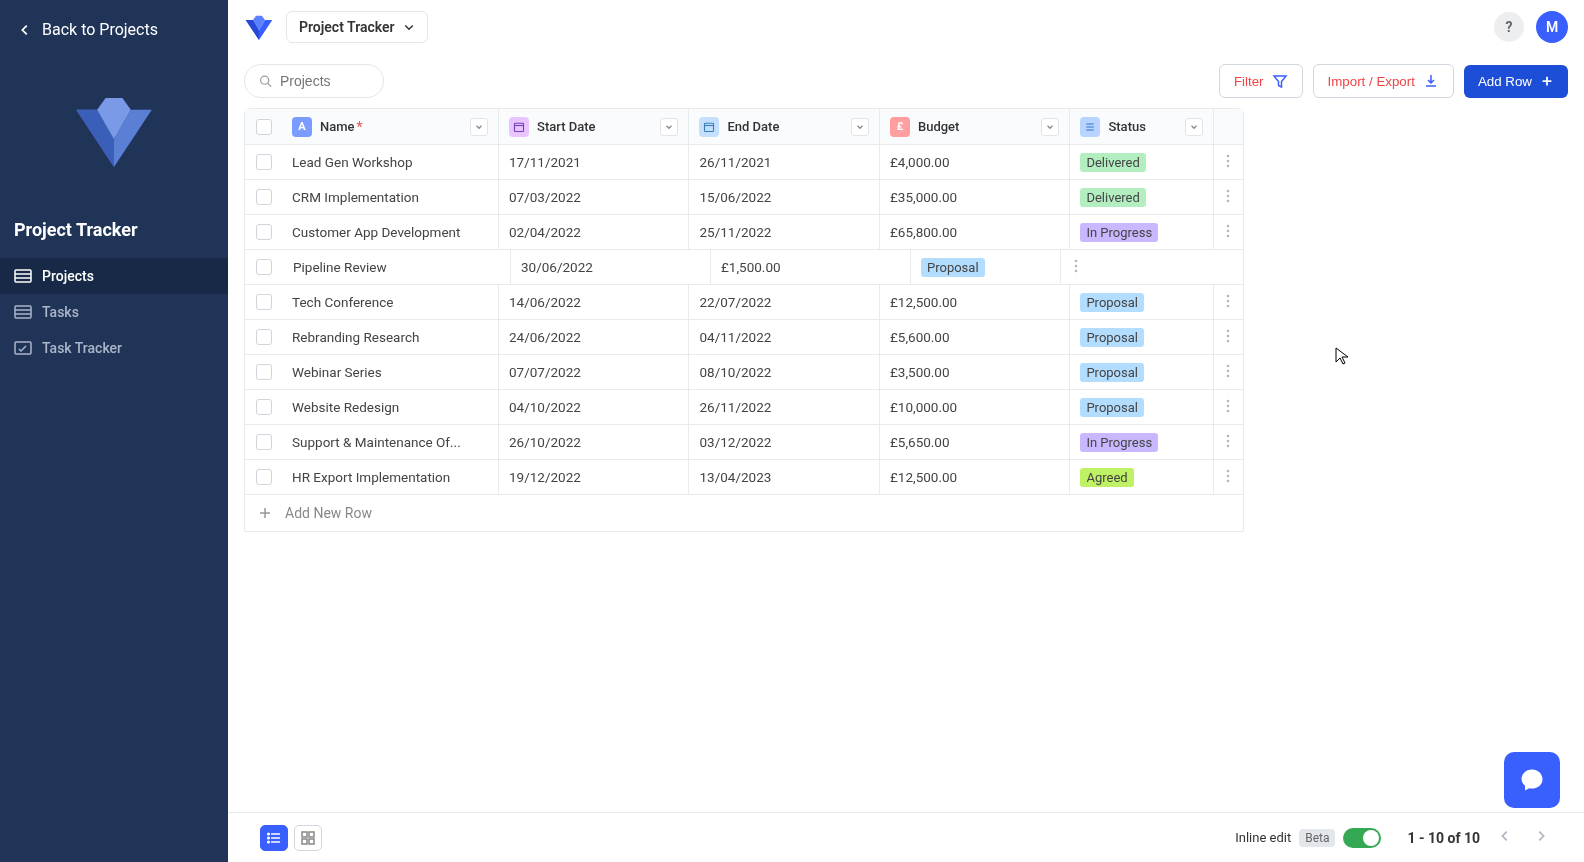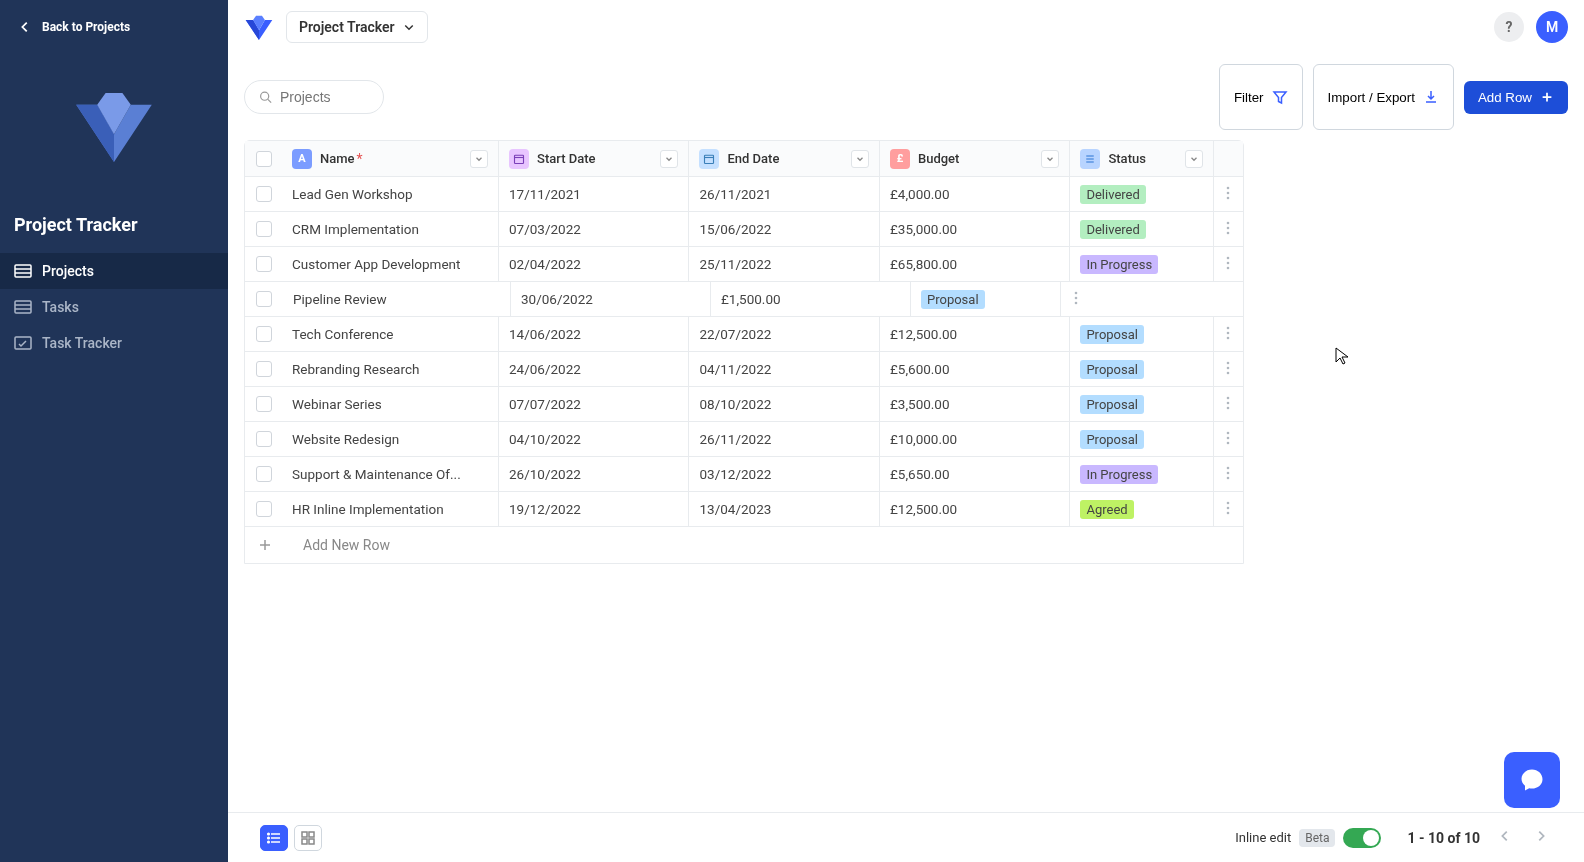--- a/index.html
+++ b/index.html
@@ -1,41 +1,41 @@
 <!DOCTYPE html>
 <html><head>
 <meta charset="utf-8">
 <style>
 * { box-sizing: border-box; margin: 0; padding: 0; }
 body { font-family: -apple-system, BlinkMacSystemFont, "Segoe UI", Roboto, sans-serif; font-size: 14px; color: #333; height: 862px; width: 1584px; overflow: hidden; position: relative; background: #fff; }
 
 .sidebar { position: absolute; left: 0; top: 0; width: 228px; height: 862px; background: #203458; color: #fff; }
 .back-link { display: flex; align-items: center; gap: 10px; padding: 20px 18px; cursor: pointer; }
 .back-link svg { width: 14px; height: 14px; }
-.back-text { font-weight: 700; font-size: 12px; }
+.back-text { font-weight: 400; font-size: 16px; }
 .big-logo { display: flex; justify-content: center; padding: 34px 0 52px; }
 .sidebar-title { font-size: 18px; font-weight: 700; padding: 0 14px 18px; }
 .nav-item { display: flex; align-items: center; gap: 10px; padding: 10px 14px; color: #aab5c7; cursor: pointer; }
 .nav-item.active { background: #172947; color: #fff; }
 .nav-icon { width: 18px; height: 14px; display: inline-block; }
 .nav-text { font-size: 14px; font-weight: 500; }
 
 .main { position: absolute; left: 228px; top: 0; right: 0; bottom: 0; display: flex; flex-direction: column; background: #fff; }
 .topbar { height: 54px; display: flex; align-items: center; padding: 0 16px; gap: 12px; }
 .small-logo { width: 30px; height: 26px; }
 .project-switcher { display: flex; align-items: center; gap: 8px; border: 1px solid #e2e6ea; border-radius: 6px; padding: 7px 12px; font-weight: 600; font-size: 14px; cursor: pointer; }
 .topbar-spacer { flex: 1; }
 .help-btn { width: 30px; height: 30px; border-radius: 50%; background: #edeef0; display: flex; align-items: center; justify-content: center; color: #666; font-weight: 700; cursor: pointer; }
 .avatar { width: 32px; height: 32px; border-radius: 50%; background: #3a5fff; color: #fff; display: flex; align-items: center; justify-content: center; font-weight: 600; cursor: pointer; }
 
 .toolbar { display: flex; align-items: center; padding: 10px 16px; gap: 10px; }
 .search-box { display: flex; align-items: center; gap: 8px; border: 1px solid #e2e6ea; border-radius: 20px; padding: 8px 14px; width: 140px; }
 .search-box input { border: none; outline: none; font-size: 14px; width: 100%; background: transparent; }
 .toolbar-spacer { flex: 1; }
-.btn-outline { display: flex; align-items: center; gap: 8px; border: 1px solid #d0d7de; border-radius: 6px; padding: 24px 14px; color: #000000; font-weight: 500; cursor: pointer; background: #fff; }
+.btn-outline { display: flex; align-items: center; gap: 8px; border: 1px solid #d0d7de; border-radius: 6px; padding: 8px 14px; color: #ef4444; font-weight: 500; cursor: pointer; background: #fff; }
 .btn-primary { display: flex; gap: 8px; border: none; border-radius: 6px; padding: 9px 14px; background: #1d4ed8; color: #fff; font-weight: 400; cursor: pointer; }
 
 .table-container { flex: 1; overflow: auto; padding: 0 16px; }
 .table { width: 1000px; border: 1px solid #e8ebee; border-radius: 6px 6px 0 0; background: #fff; }
 .thead { display: flex; border-bottom: 1px solid #e8ebee; background: #fafbfc; height: 36px; align-items: center; }
 .th, .td { padding: 0 10px; display: flex; align-items: center; height: 100%; border-right: 1px solid #e8ebee; }
 .th:last-child, .td:last-child { border-right: none; }
 .col-check { width: 38px; justify-content: center; border-right: none; }
 .col-name { width: 228px; }
 .col-start { width: 200px; }
@@ -54,21 +54,21 @@
 .chev-btn { margin-left: auto; width: 18px; height: 18px; border: 1px solid #e0e4e8; border-radius: 3px; display: flex; align-items: center; justify-content: center; cursor: pointer; background: #fff; }
 .trow { display: flex; border-bottom: 1px solid #e8ebee; height: 35px; align-items: center; }
 .td { font-size: 13.5px; color: #444; white-space: nowrap; overflow: hidden; text-overflow: ellipsis; }
 .status-pill { padding: 2px 6px; border-radius: 3px; font-size: 13px; }
 .s-delivered { background: #b3eec0; }
 .s-in-progress { background: #c9b8ff; }
 .s-proposal { background: #b3ddff; }
 .s-agreed { background: #bef264; }
 .checkbox { width: 16px; height: 16px; border: 1.5px solid #d0d5db; border-radius: 3px; cursor: pointer; background: #fff; }
 .dots { cursor: pointer; color: #b0b7bf; }
-.add-row-btn { display: flex; align-items: center; gap: 30px; padding: 10px 12px; color: #888; cursor: pointer; }
+.add-row-btn { display: flex; align-items: center; gap: 12px; padding: 10px 12px; color: #888; cursor: pointer; }
 
 .footer { height: 50px; border-top: 1px solid #e8ebee; display: flex; align-items: center; padding: 0 32px; gap: 14px; }
 .view-toggles { display: flex; gap: 6px; }
 .view-btn { width: 28px; height: 26px; border: 1px solid #d0d7de; border-radius: 5px; display: flex; align-items: center; justify-content: center; cursor: pointer; }
 .view-btn.active { background: #3a5fff; border-color: #3a5fff; color: #fff; }
 .footer-spacer { flex: 1; }
 .inline-edit { display: flex; align-items: center; gap: 8px; font-size: 13px; }
 .beta-badge { background: #e3e7ec; color: #666; padding: 2px 6px; border-radius: 4px; font-size: 12px; }
 .toggle { width: 38px; height: 20px; border-radius: 10px; background: #34a853; position: relative; cursor: pointer; }
 .toggle::after { content: ''; position: absolute; right: 2px; top: 2px; width: 16px; height: 16px; background: #fff; border-radius: 50%; }
@@ -418,21 +418,21 @@
                   <circle cx="2" cy="2" r="1.3"></circle>
                   <circle cx="2" cy="7" r="1.3"></circle>
                   <circle cx="2" cy="12" r="1.3"></circle>
                 </svg></span>
             </div>
           </div>
           <div class="trow">
             <div class="td col-check">
               <div class="checkbox"></div>
             </div>
-            <div class="td col-name">HR Inline Implementation</div>
+            <div class="td col-name">HR Export Implementation</div>
             <div class="td col-start">19/12/2022</div>
             <div class="td col-end">13/04/2023</div>
             <div class="td col-budget">£12,500.00</div>
             <div class="td col-status">
               <span class="status-pill s-agreed">Agreed</span>
             </div>
             <div class="td col-menu">
               <span class="dots"><svg width="4" height="14" viewBox="0 0 4 14" fill="currentColor">
                   <circle cx="2" cy="2" r="1.3"></circle>
                   <circle cx="2" cy="7" r="1.3"></circle>

